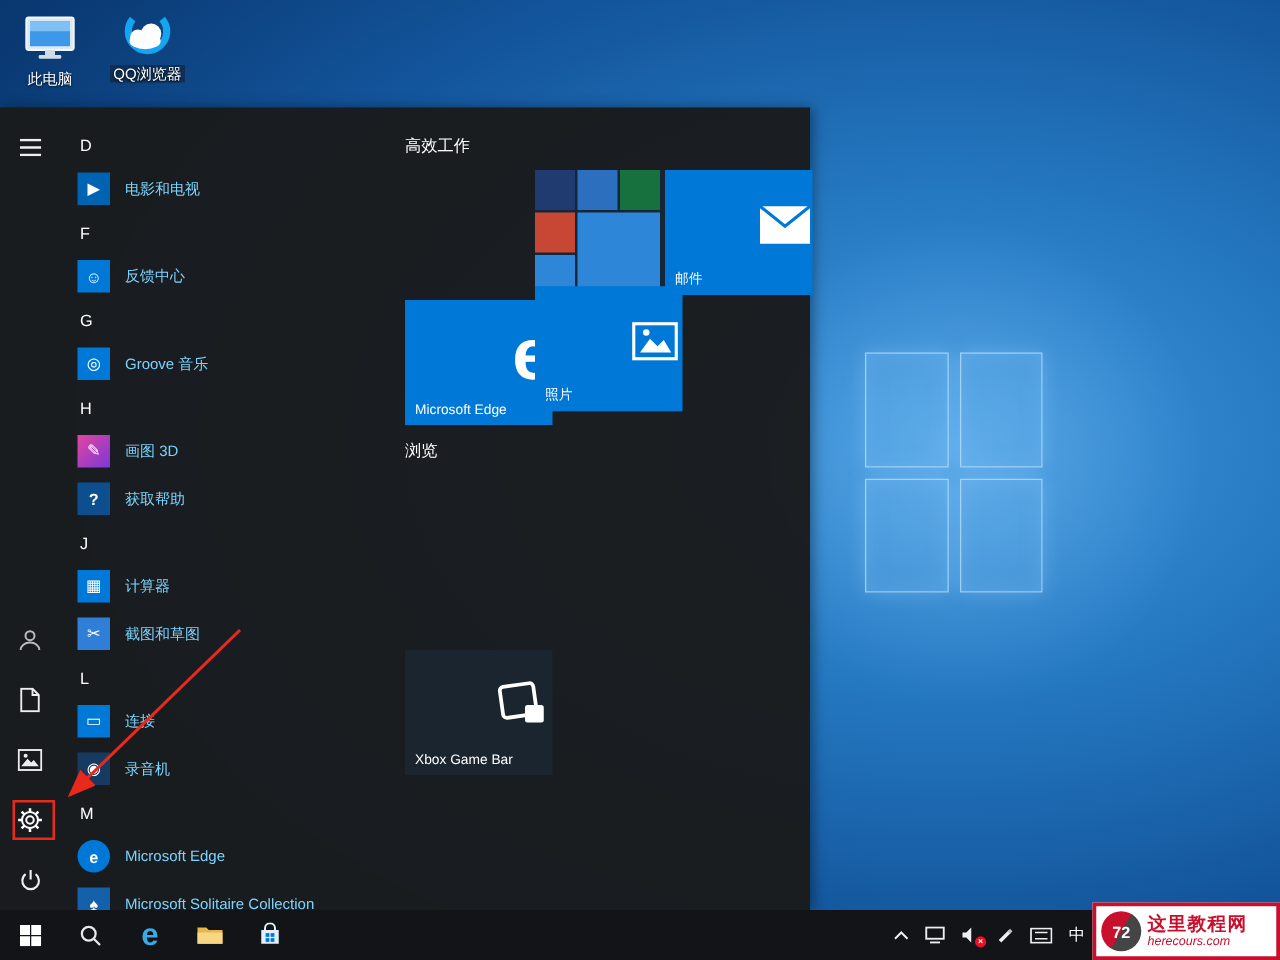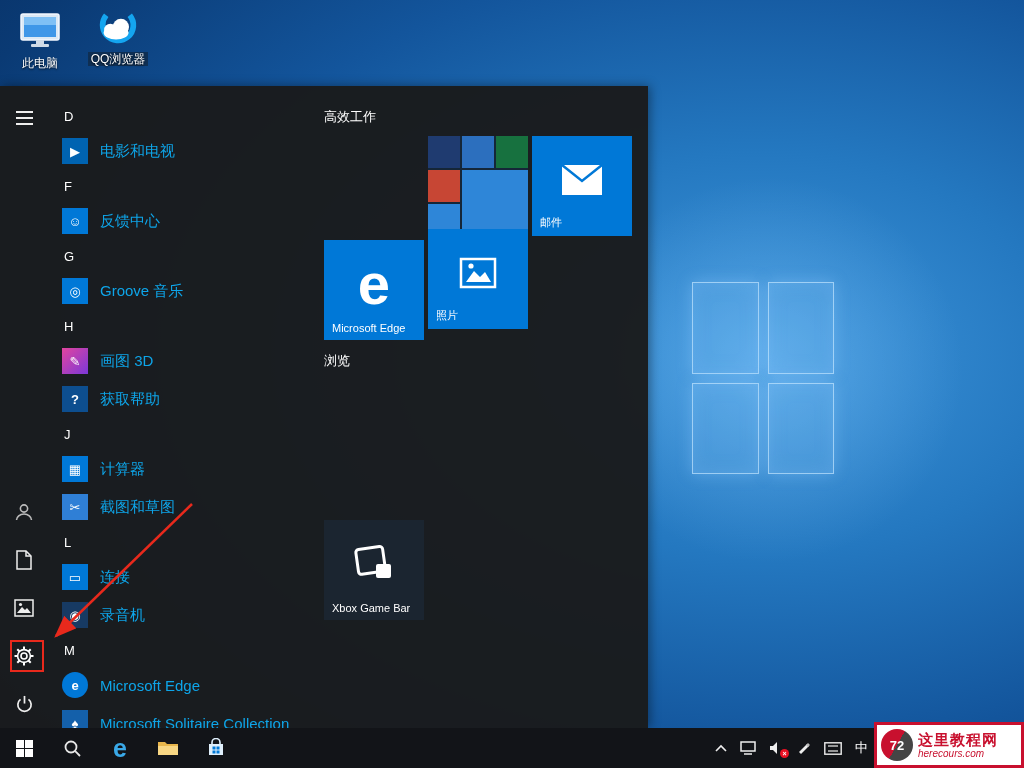--- a/index.html
+++ b/index.html
@@ -26,24 +26,24 @@
   .rail{position:absolute;left:0;top:0;width:48px;height:642px;}
   .rail-btn{position:absolute;left:0;width:48px;height:48px;display:flex;align-items:center;justify-content:center;cursor:pointer;}
   #rb-menu{top:8px;}#rb-user{top:402px;}#rb-docs{top:450px;}#rb-pics{top:498px;}#rb-settings{top:546px;}#rb-power{top:594px;}
   .applist{position:absolute;left:48px;top:0;width:276px;height:642px;overflow:hidden;box-sizing:border-box;padding-top:14px;}
   .al-head{height:32px;display:flex;align-items:center;padding-left:16px;font-size:13px;color:#fff;cursor:pointer;}
   .al-item{height:38px;display:flex;align-items:center;gap:12px;padding-left:14px;cursor:pointer;}
   .al-ic{width:26px;height:26px;flex:0 0 26px;display:flex;align-items:center;justify-content:center;
     color:#fff;font-size:13px;font-weight:bold;font-style:normal;}
   .al-ic.round{border-radius:50%;}
   .al-ic b{font-weight:bold;font-style:normal;}
-  .al-txt{font-size:15px;color:#0ea5e9;white-space:nowrap;}
+  .al-txt{font-size:12px;color:#7dd3fc;white-space:nowrap;}
   .gt{position:absolute;color:#fff;font-size:13px;}
   #gt1{left:324px;top:22px;} #gt2{left:324px;top:266px;}
-  .tile{position:absolute;width:100px;height:100px;background:#0078d7;display:flex;align-items:center;justify-content:center;cursor:pointer;}
+  .tile{position:absolute;width:100px;height:100px;background:#0078d7;display:flex;align-items:center;justify-content:flex-end;cursor:pointer;padding-left:18px;}
   .tile .tl{position:absolute;left:8px;bottom:6px;font-size:11px;color:#fff;white-space:nowrap;}
   .t-mosaic{left:428px;top:50px;background:#152638;}
   .t-mail{left:532px;top:50px;}
   .t-edge{left:324px;top:154px;}
   .t-photos{left:428px;top:143px;}
   .t-store{left:324px;top:294px;}
   .t-xbox{left:324px;top:434px;background:#1b2530;}
   .bige{font-size:58px;font-weight:bold;color:#fff;margin-top:-14px;}
   .msq{position:absolute;}
   

